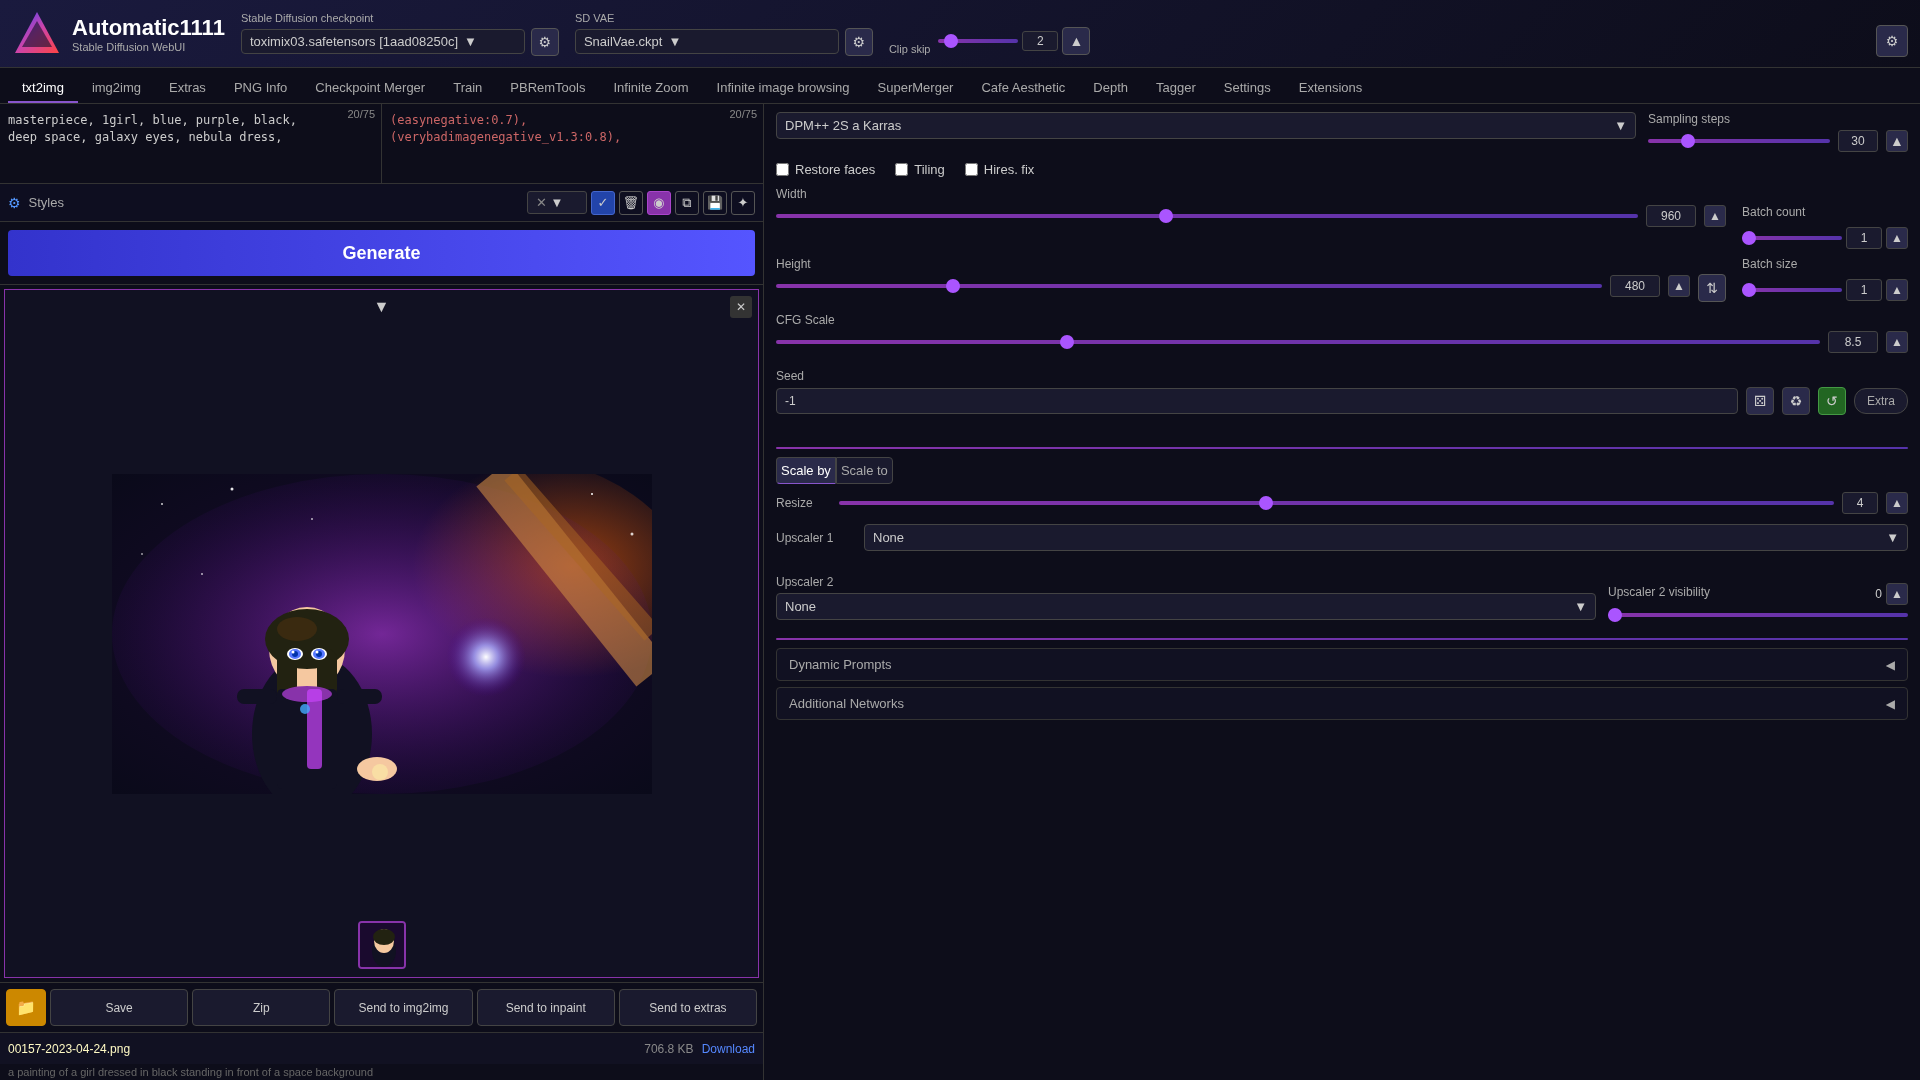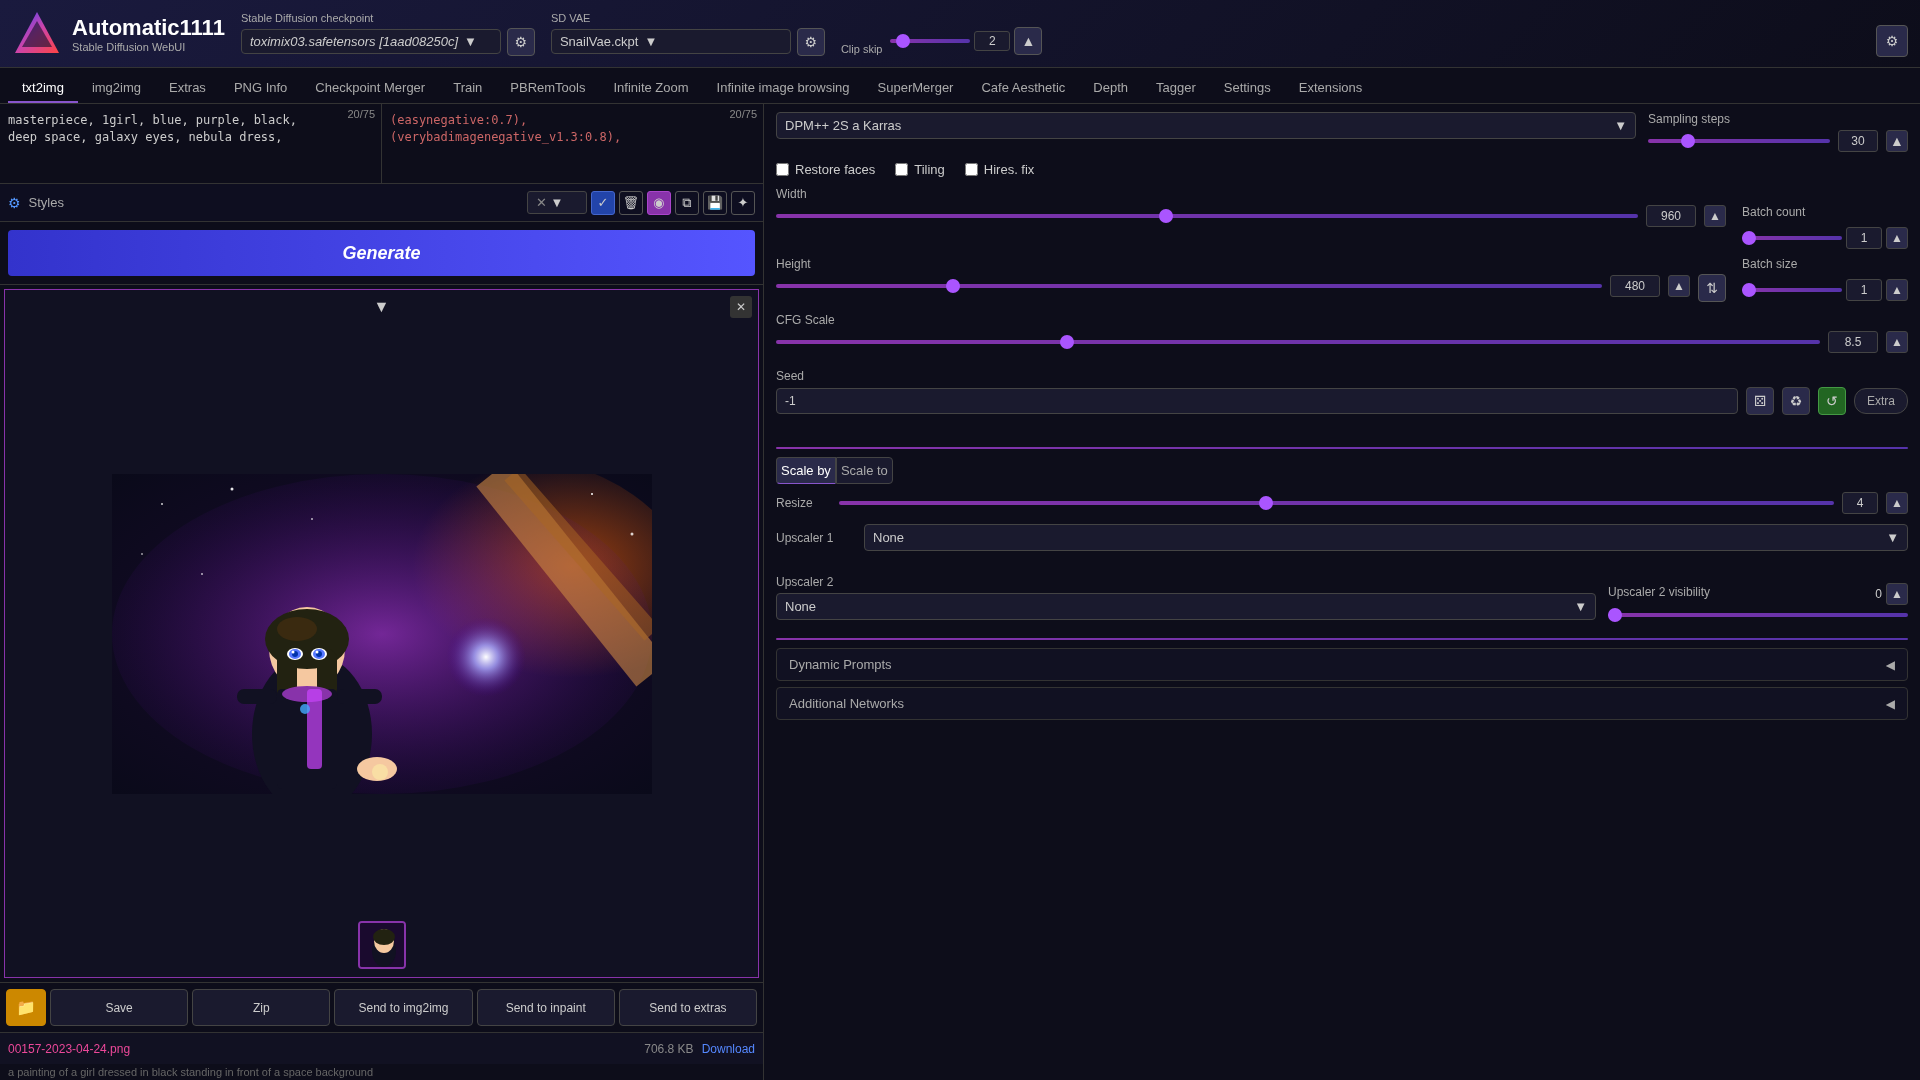--- a/index.html
+++ b/index.html
@@ -70,22 +70,22 @@
       background: #1a1a2e;
       border: 1px solid #444;
       color: #ccc;
       padding: 4px 8px;
       border-radius: 4px;
       cursor: pointer;
       display: flex;
       align-items: center;
       gap: 6px;
     }
-    .dropdown-checkpoint { width: 260px; font-style: italic; }
-    .dropdown-vae { width: 240px; }
+    .dropdown-checkpoint { width: 284px; }
+    .dropdown-vae { width: 264px; }
     .icon-btn {
       background: #2a2a4a;
       border: 1px solid #555;
       color: #ccc;
       width: 28px;
       height: 28px;
       border-radius: 4px;
       cursor: pointer;
       display: flex;
       align-items: center;
@@ -235,21 +235,20 @@
     .generate-btn {
       width: 100%;
       height: 46px;
       background: linear-gradient(90deg, #3333cc, #5555ff);
       border: none;
       color: #fff;
       font-size: 18px;
       font-weight: bold;
       border-radius: 4px;
       cursor: pointer;
-      font-style: italic;
     }
 
     
     .image-display {
       flex: 1;
       position: relative;
       background: #111122;
       border: 1px solid #8833aa;
       margin: 4px;
       display: flex;
@@ -325,21 +324,21 @@
     
     .file-row {
       display: flex;
       align-items: center;
       padding: 4px 8px;
       background: #111122;
       border-top: 1px solid #333;
       gap: 8px;
       height: 32px;
     }
-    .file-name { color: #ec4899; font-size: 12px; flex: 1; }
+    .file-name { color: #fef9c3; font-size: 12px; flex: 1; }
     .file-size { color: #888; font-size: 12px; }
     .download-link { color: #5588ff; font-size: 12px; cursor: pointer; }
 
     
     .right-panel {
       flex: 1;
       display: flex;
       flex-direction: column;
       overflow-y: auto;
       padding: 8px 12px;

